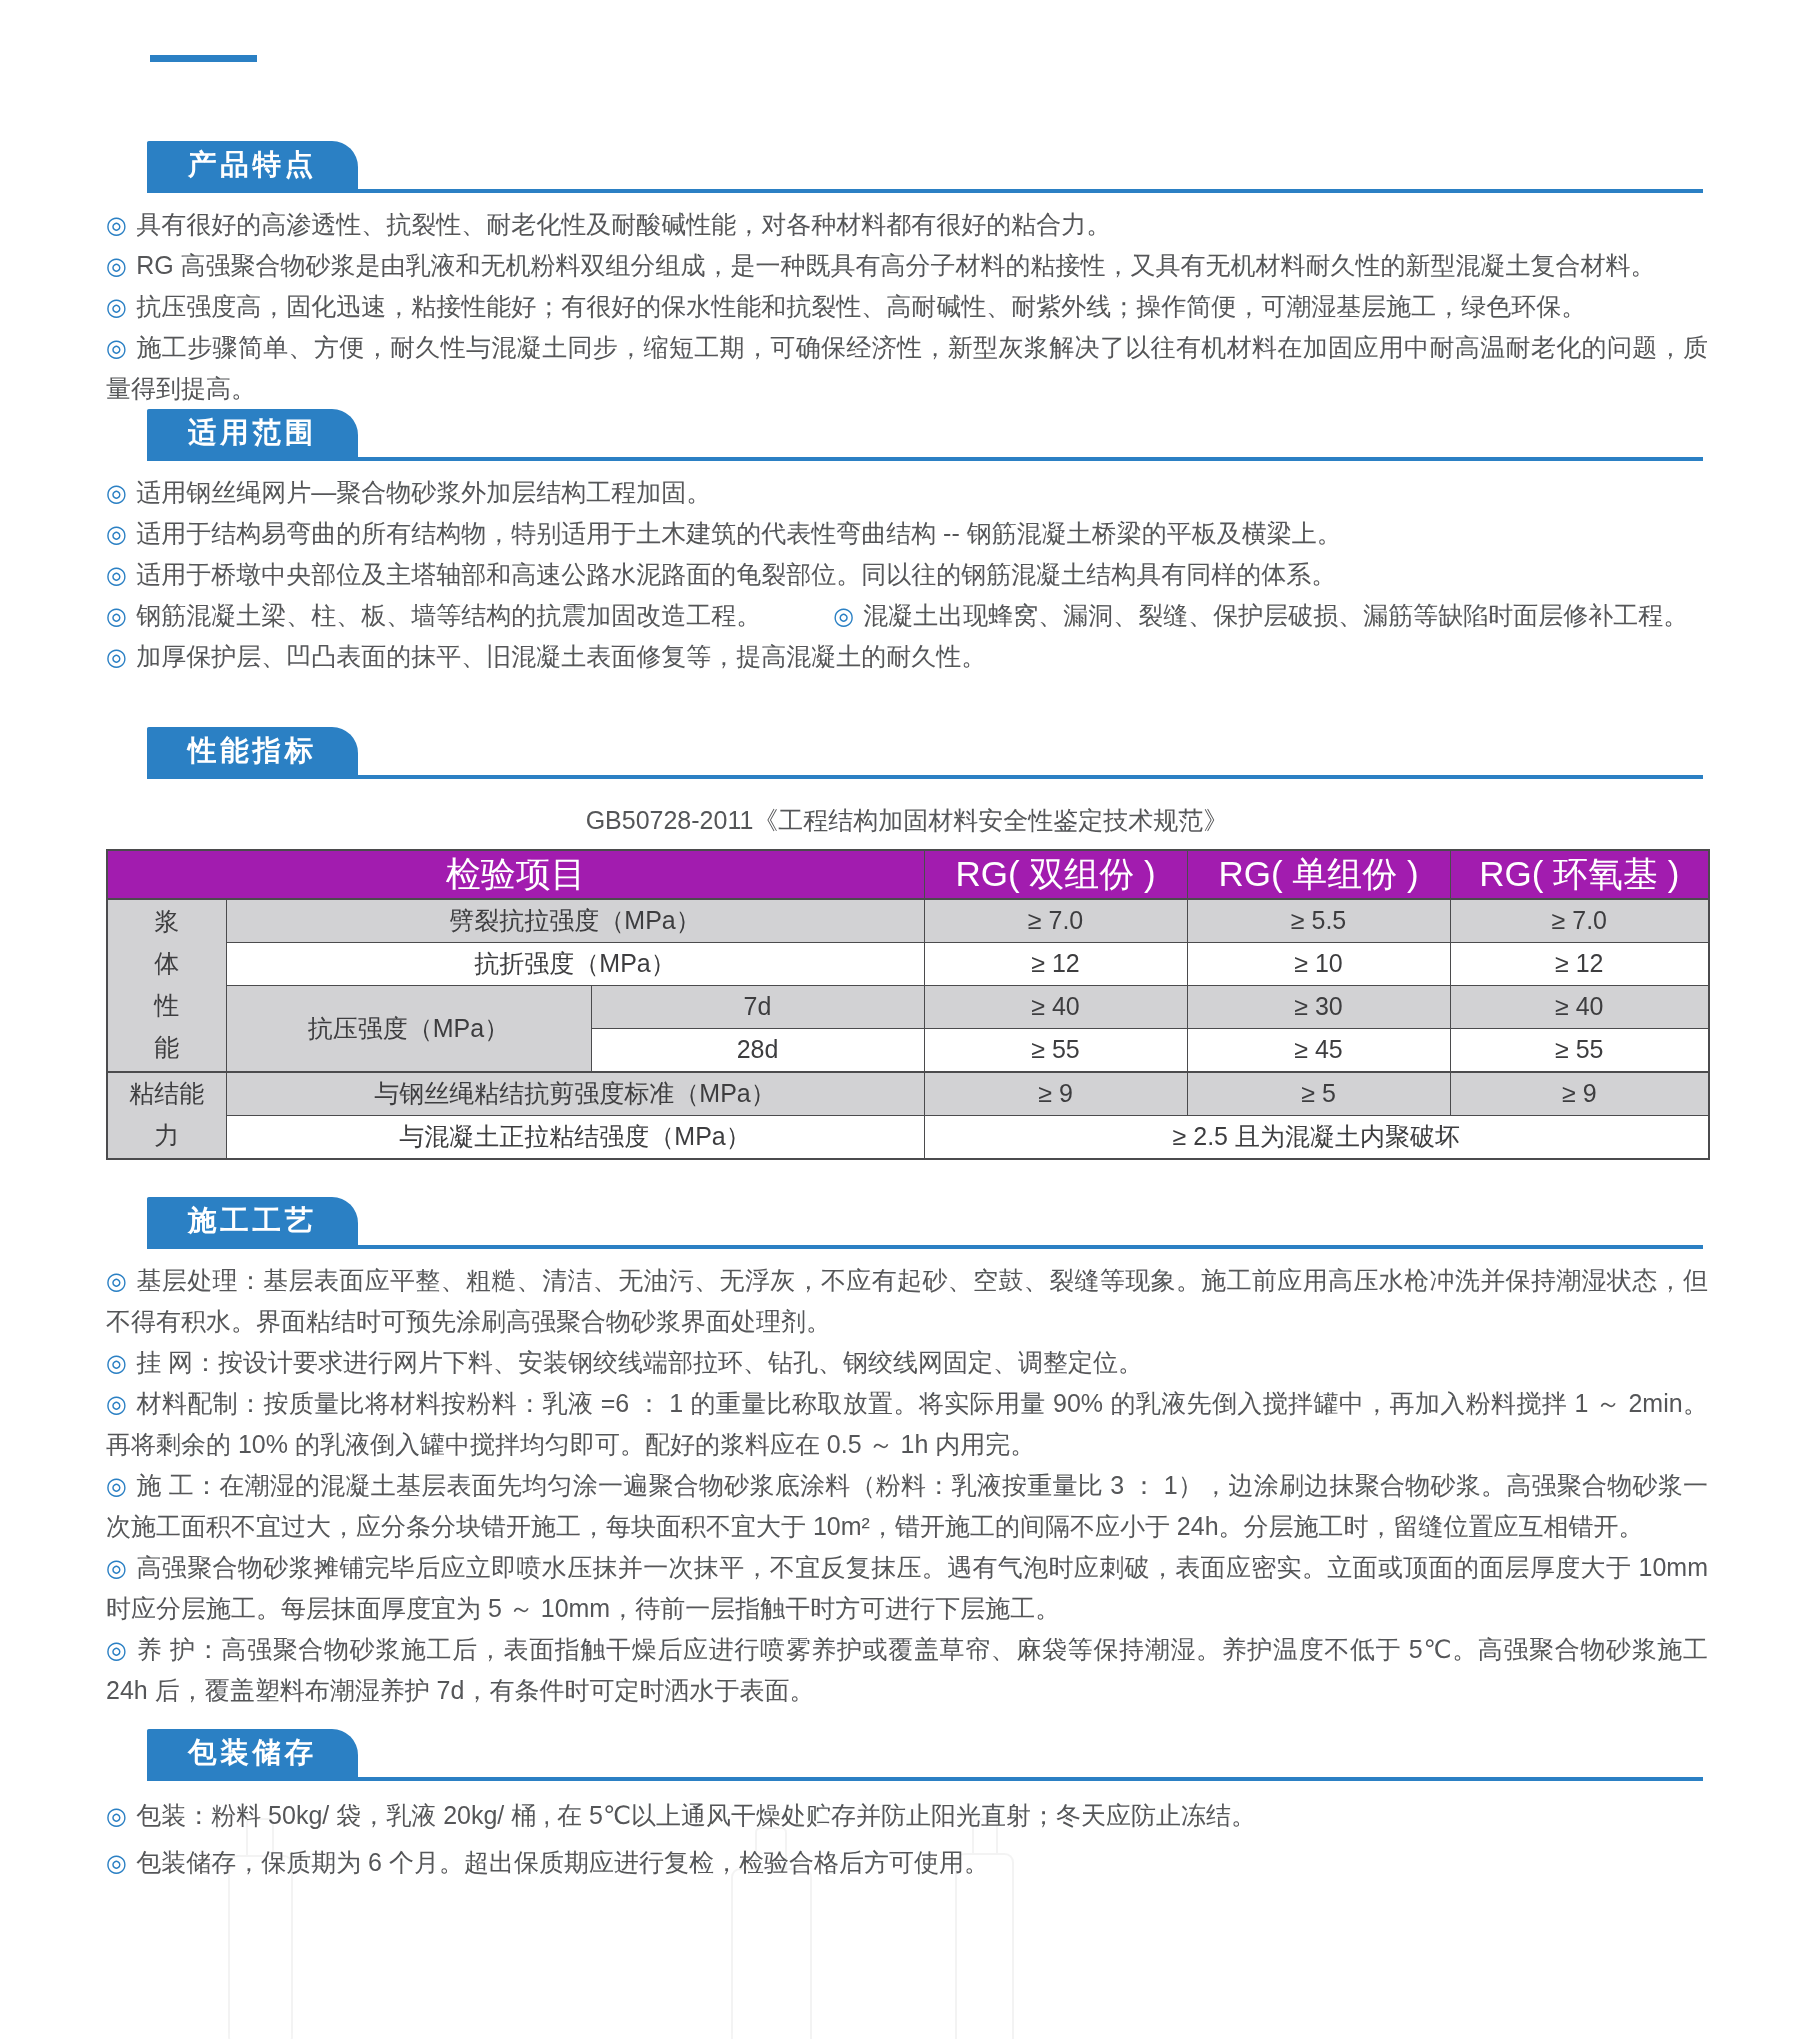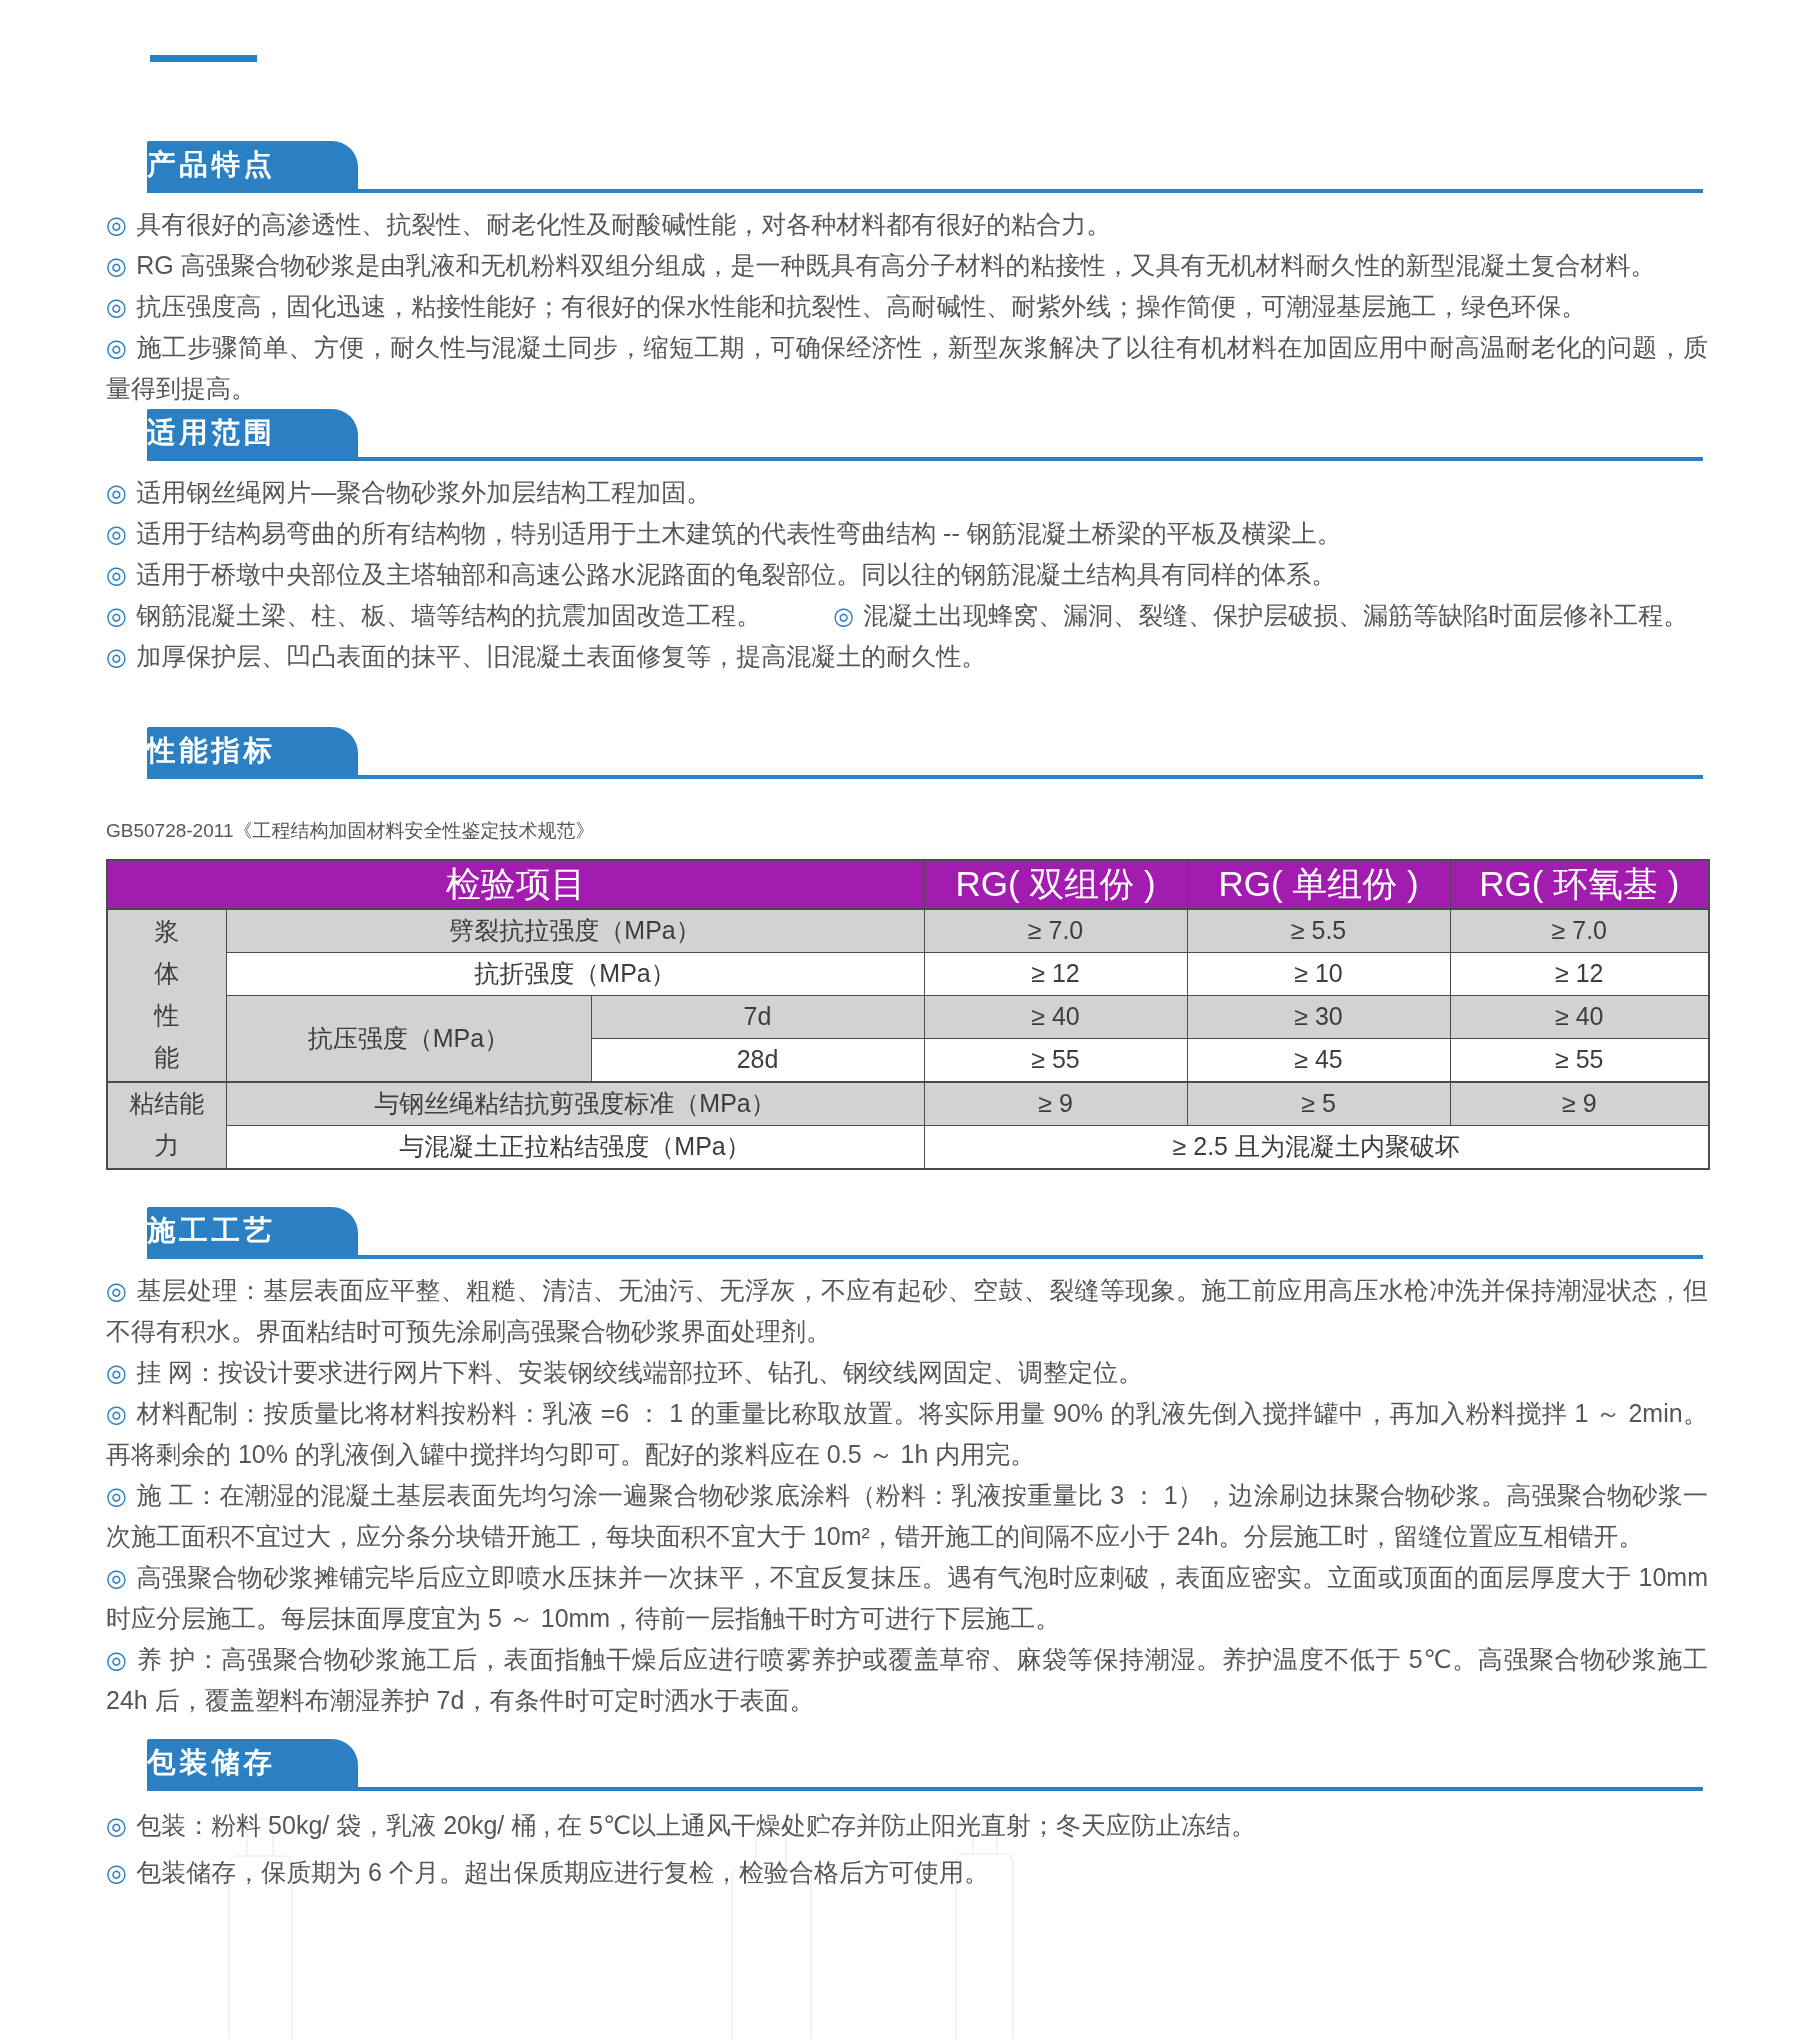--- a/index.html
+++ b/index.html
@@ -12,40 +12,40 @@
 
   
   .page-title{
     margin:0;font-size:39px;line-height:48px;font-weight:bold;color:#2b80c4;letter-spacing:0.9px;
   }
   .title-dash{width:107px;height:7.3px;background:#2b80c4;margin:42px 0 0 44px;}
 
   
   .sec-head{margin:0 0 0 41px;height:48px;border-bottom:4.6px solid #2b80c4;position:relative;}
   .sec-tab{
-    display:flex;align-items:center;justify-content:flex-start;
+    display:flex;align-items:center;justify-content:center;
     width:211px;height:48px;background:#2b80c4;border-radius:1.8px 26px 0 0;
     color:#ffffff;font-size:28.5px;font-weight:bold;letter-spacing:3.7px;
   }
 
   
   .bullets{margin-top:11px;width:1602px;}
   .bullet{margin:0;font-size:25px;line-height:41px;color:#555658;text-align:justify;}
   .mark{color:#2b80c4;margin-right:9.2px;font-size:24px;}
   .second-item{margin-left:72px;}
 
   .mt-features{margin-top:79px;}
   .mt-scope{}
   .mt-perf{margin-top:50px;}
   .mt-process{margin-top:37px;}
   .mt-pack{margin-top:18.4px;}
   .pack-bullets .bullet{line-height:46px;}
 
   
-  .tbl-caption{width:1602px;font-size:19px;color:#555658;margin-top:38px;line-height:27.5px;}
+  .tbl-caption{width:1602px;text-align:center;font-size:25px;color:#555658;margin-top:28px;line-height:27.5px;}
   table.perf{border-collapse:collapse;table-layout:fixed;width:1602px;margin-top:13.8px;border:2.8px solid #4b4b4d;}
   table.perf td{
     border:1.8px solid #4b4b4d;text-align:center;vertical-align:middle;
     font-size:25px;color:#3d3d3f;padding:0;
   }
   table.perf tr.hdr td{
     background:#a21caf;color:#ffffff;height:46px;font-size:35px;border-bottom:2.8px solid #4b4b4d;
   }
   table.perf tr.data td{height:42px;}
   td.gray{background:#d2d2d4;}

